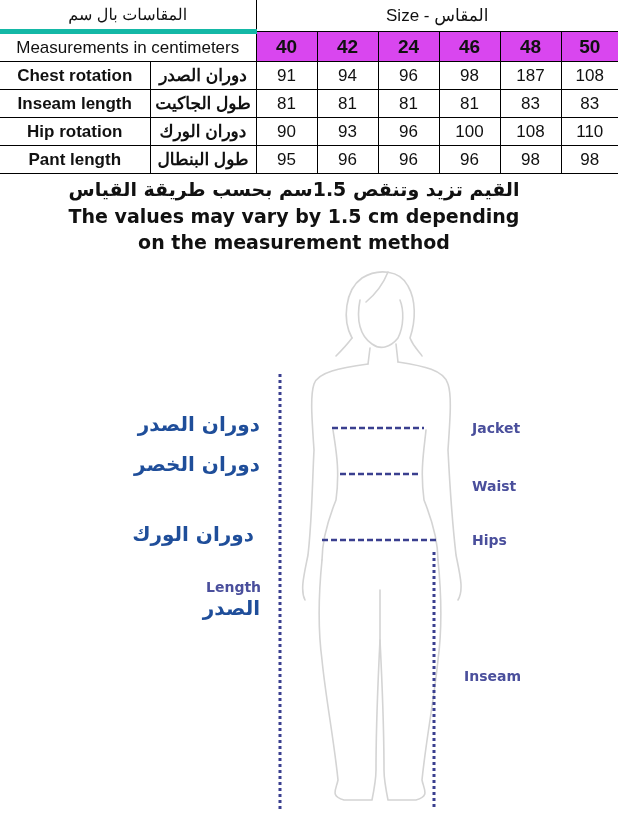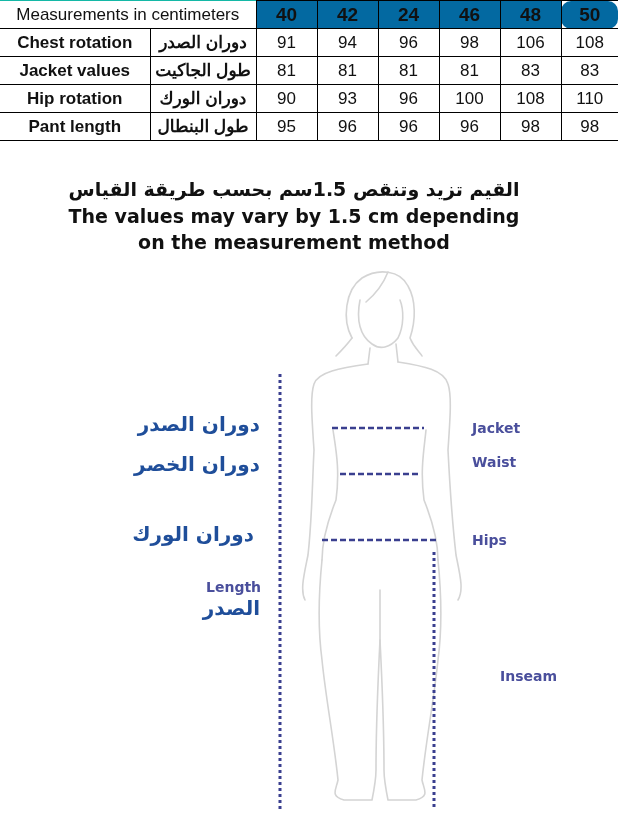--- a/index.html
+++ b/index.html
@@ -4,23 +4,23 @@
   <style>
     html, body { margin: 0; padding: 0; background: #ffffff; }
     body { width: 618px; height: 822px; position: relative; overflow: hidden; font-family: "Liberation Sans", sans-serif; }
 
     
     .size-table { position: absolute; left: 0; top: 0; width: 618px; border-collapse: collapse; table-layout: fixed; }
     .size-table td { padding: 0; text-align: center; vertical-align: middle; color: #111; height: 27px; border: 1px solid #000; font-size: 17px; }
     .size-table tr.r0 td { height: 29px; }
     .size-table td.blank-top { border-top: none; border-left: none; border-bottom: 1px solid #cfcfcf; font-size: 16px; }
     .size-table td.size-head { border-top: none; border-right: none; font-size: 17px; }
-    .size-table td.meas-label { border-left: none; border-top: 1px solid #14b8a6; font-size: 17px; }
-    .size-table td.size-num { background: #0369a1; font-weight: bold; font-size: 19px; text-align: center; }
-    .size-table td.size-num.last { border-right: none; border-radius: 10px; }
+    .size-table td.meas-label { border-left: none; border-top: 5px solid #14b8a6; font-size: 17px; }
+    .size-table td.size-num { background: #d946ef; font-weight: bold; font-size: 19px; text-align: center; }
+    .size-table td.size-num.last { border-right: none; }
     .size-table td.en { font-weight: bold; font-size: 17px; border-left: none; }
     .size-table td.ar { font-weight: bold; font-size: 17px; direction: rtl; }
     .size-table td.val.last { border-right: none; }
 
     
     .note { position: absolute; left: 0; width: 588px; text-align: center; font-family: "DejaVu Sans", sans-serif; font-weight: bold; color: #111; }
     .note-ar { top: 178px; font-size: 19px; direction: rtl; }
     .note-en1 { top: 205px; font-size: 19px; }
     .note-en2 { top: 231px; font-size: 19px; }
 
@@ -41,41 +41,45 @@
     <col style="width:150px">
       <col style="width:106px">
     <col style="width:61px">
       <col style="width:61px">
       <col style="width:61px">
     <col style="width:61px">
       <col style="width:61px">
       <col style="width:57px">
   </colgroup>
   <tbody>
+      <tr class="r0">
+    <td class="blank-top" colspan="2">المقاسات بال سم</td>
+    <td class="size-head" colspan="6">Size - المقاس</td>
+  </tr>
   <tr>
     <td class="meas-label" colspan="2">Measurements in centimeters</td>
     <td class="size-num">40</td>
     <td class="size-num">42</td>
     <td class="size-num">24</td>
     <td class="size-num">46</td>
     <td class="size-num">48</td>
     <td class="size-num last">50</td>
   </tr>
   <tr>
     <td class="en">Chest rotation</td>
     <td class="ar">دوران الصدر</td>
     <td class="val">91</td>
     <td class="val">94</td>
     <td class="val">96</td>
     <td class="val">98</td>
-    <td class="val">106</td>
+    <td class="val">187</td>
     <td class="val last">108</td>
   </tr>
   <tr>
-    <td class="en">Jacket values</td>
+    <td class="en">Inseam length</td>
     <td class="ar">طول الجاكيت</td>
     <td class="val">81</td>
     <td class="val">81</td>
     <td class="val">81</td>
     <td class="val">81</td>
     <td class="val">83</td>
     <td class="val last">83</td>
   </tr>
   <tr>
     <td class="en">Hip rotation</td>
@@ -138,16 +142,16 @@
     <line x1="434" y1="552" x2="434" y2="808" stroke="#3a3f8f" stroke-width="3" stroke-dasharray="3 3"></line>
   </svg>
 
   <div class="lbl lbl-ar" style="right:358px; top:150px;">دوران الصدر</div>
   <div class="lbl lbl-ar" style="right:358px; top:190px;">دوران الخصر</div>
   <div class="lbl lbl-ar" style="right:364px; top:260px;">دوران الورك</div>
   <div class="lbl lbl-len-en" style="left:206px; top:317px;">Length</div>
   <div class="lbl lbl-ar" style="right:358px; top:334px;">الصدر</div>
 
   <div class="lbl lbl-en" style="left:472px; top:158px;">Jacket</div>
-  <div class="lbl lbl-en" style="left:472px; top:192px;">Waist</div>
+  <div class="lbl lbl-en" style="left:472px; top:216px;">Waist</div>
   <div class="lbl lbl-en" style="left:472px; top:270px;">Hips</div>
-  <div class="lbl lbl-en" style="left:500px; top:406px;">Inseam</div>
+  <div class="lbl lbl-en" style="left:464px; top:406px;">Inseam</div>
 </div>
 
 </body></html>

